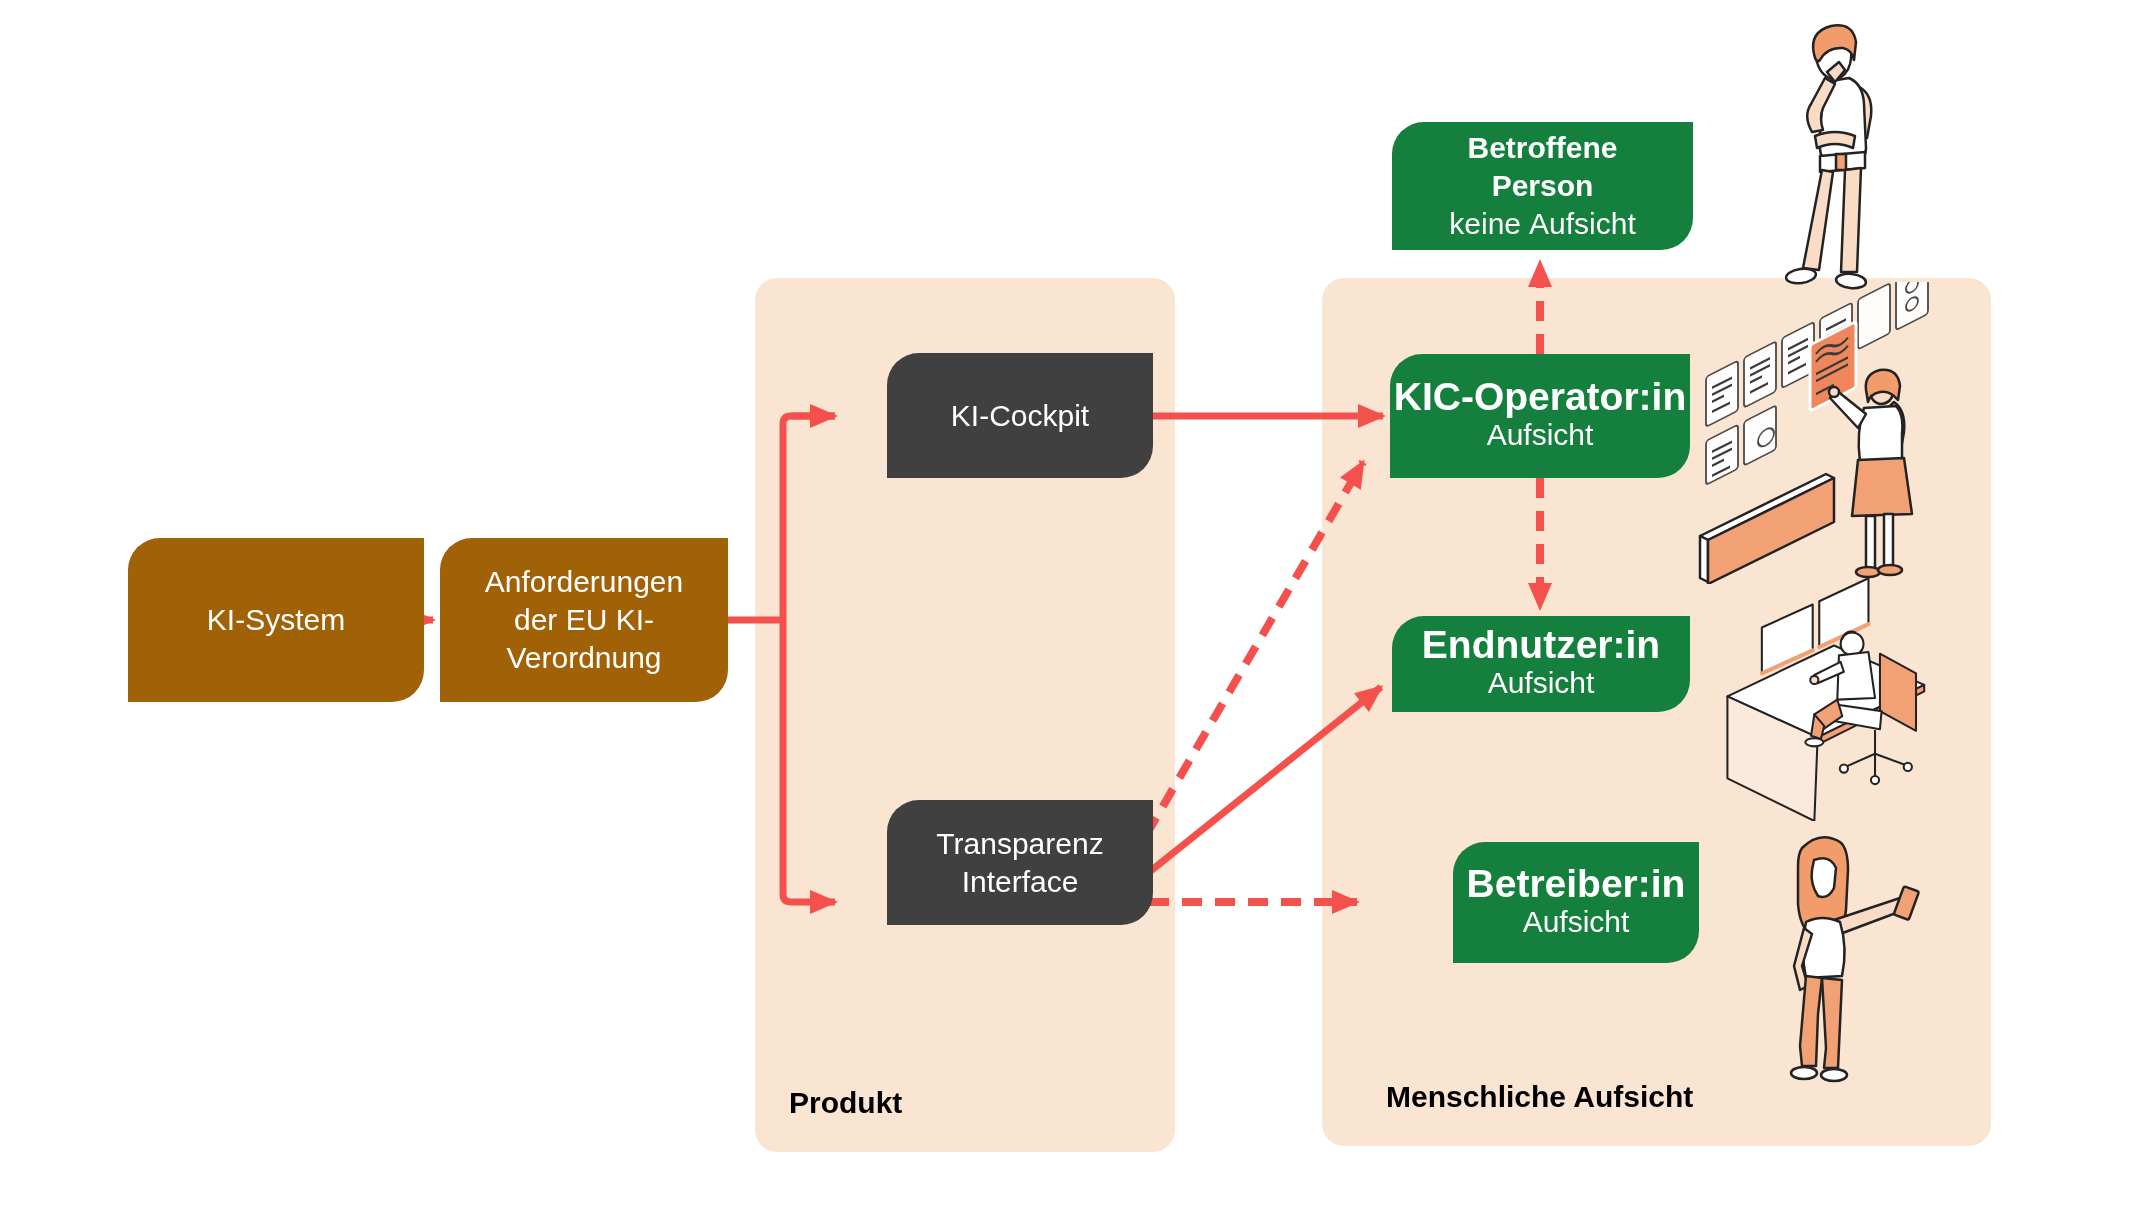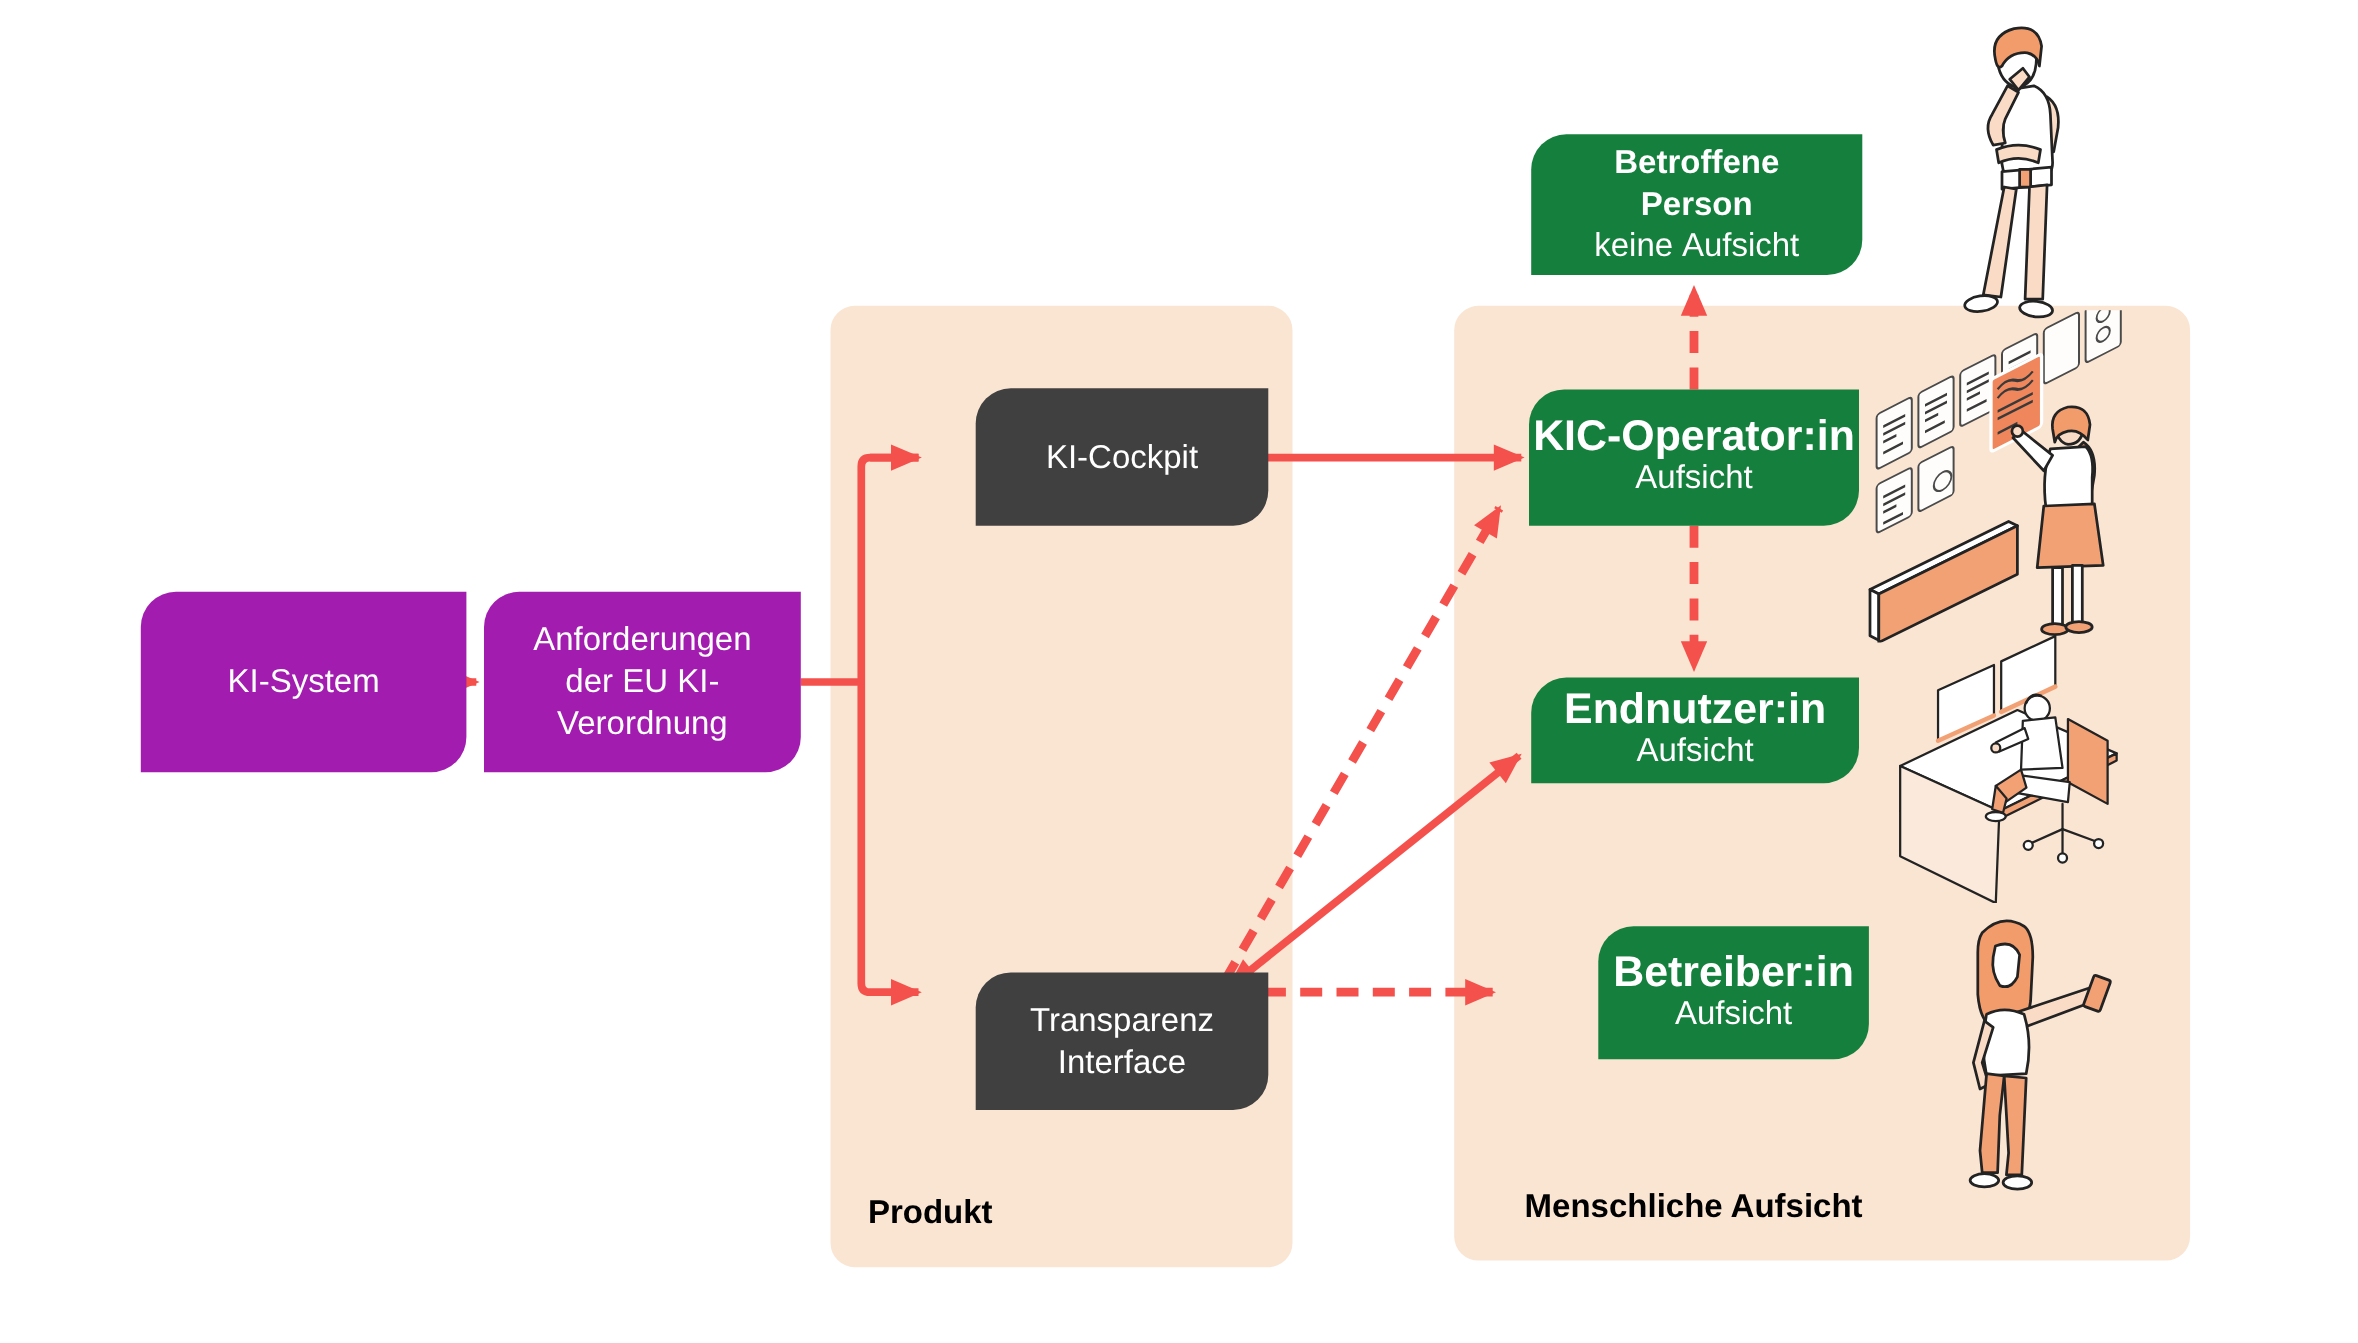--- a/index.html
+++ b/index.html
@@ -8,21 +8,21 @@
     font-family:"Liberation Sans","DejaVu Sans",sans-serif;
   }
   .group-panel{position:absolute;background:#FAE5D3;border-radius:22px;}
   .group-label{position:absolute;font-weight:bold;font-size:30px;color:#000;white-space:nowrap;}
   .node{
     position:absolute;display:flex;flex-direction:column;align-items:center;justify-content:center;
     color:#fff;text-align:center;border-radius:32px 0 32px 0;z-index:3;line-height:38px;font-size:30px;
   }
   .node .t-bold{font-weight:bold;}
   .node .t-italic{margin-right:8px;}
-  .node-yellow{background:#a21caf;}
+  .node-yellow{background:#a16207;}
   .node-orange{background:#404040;margin-left:45px;}
   .node-red{background:#15803d;}
   .red-title{font-weight:bold;font-size:39px;}
   #arrows{position:absolute;left:0;top:0;z-index:2;pointer-events:none;}
   .illus{position:absolute;z-index:1;}
 </style>
 </head>
 <body>
 
 <div id="canvas">
@@ -64,21 +64,21 @@
   <div class="node node-yellow" style="left:440px;top:538px;width:288px;height:164px;">
     <span>Anforderungen</span>
     <span>der EU KI-</span>
     <span>Verordnung</span>
   </div>
 
   <div class="node node-orange" style="left:842px;top:353px;width:266px;height:125px;">
     <span>KI-Cockpit</span>
   </div>
 
-  <div class="node node-orange" style="left:842px;top:884px;width:266px;height:125px;">
+  <div class="node node-orange" style="left:842px;top:800px;width:266px;height:125px;">
     <span>Transparenz</span>
     <span>Interface</span>
   </div>
 
   <div class="node node-red" style="left:1392px;top:122px;width:301px;height:128px;">
     <span class="t-bold">Betroffene</span>
     <span class="t-bold">Person</span>
     <span>
       <span class="t-italic">keine</span><span>Aufsicht</span>
     </span>

